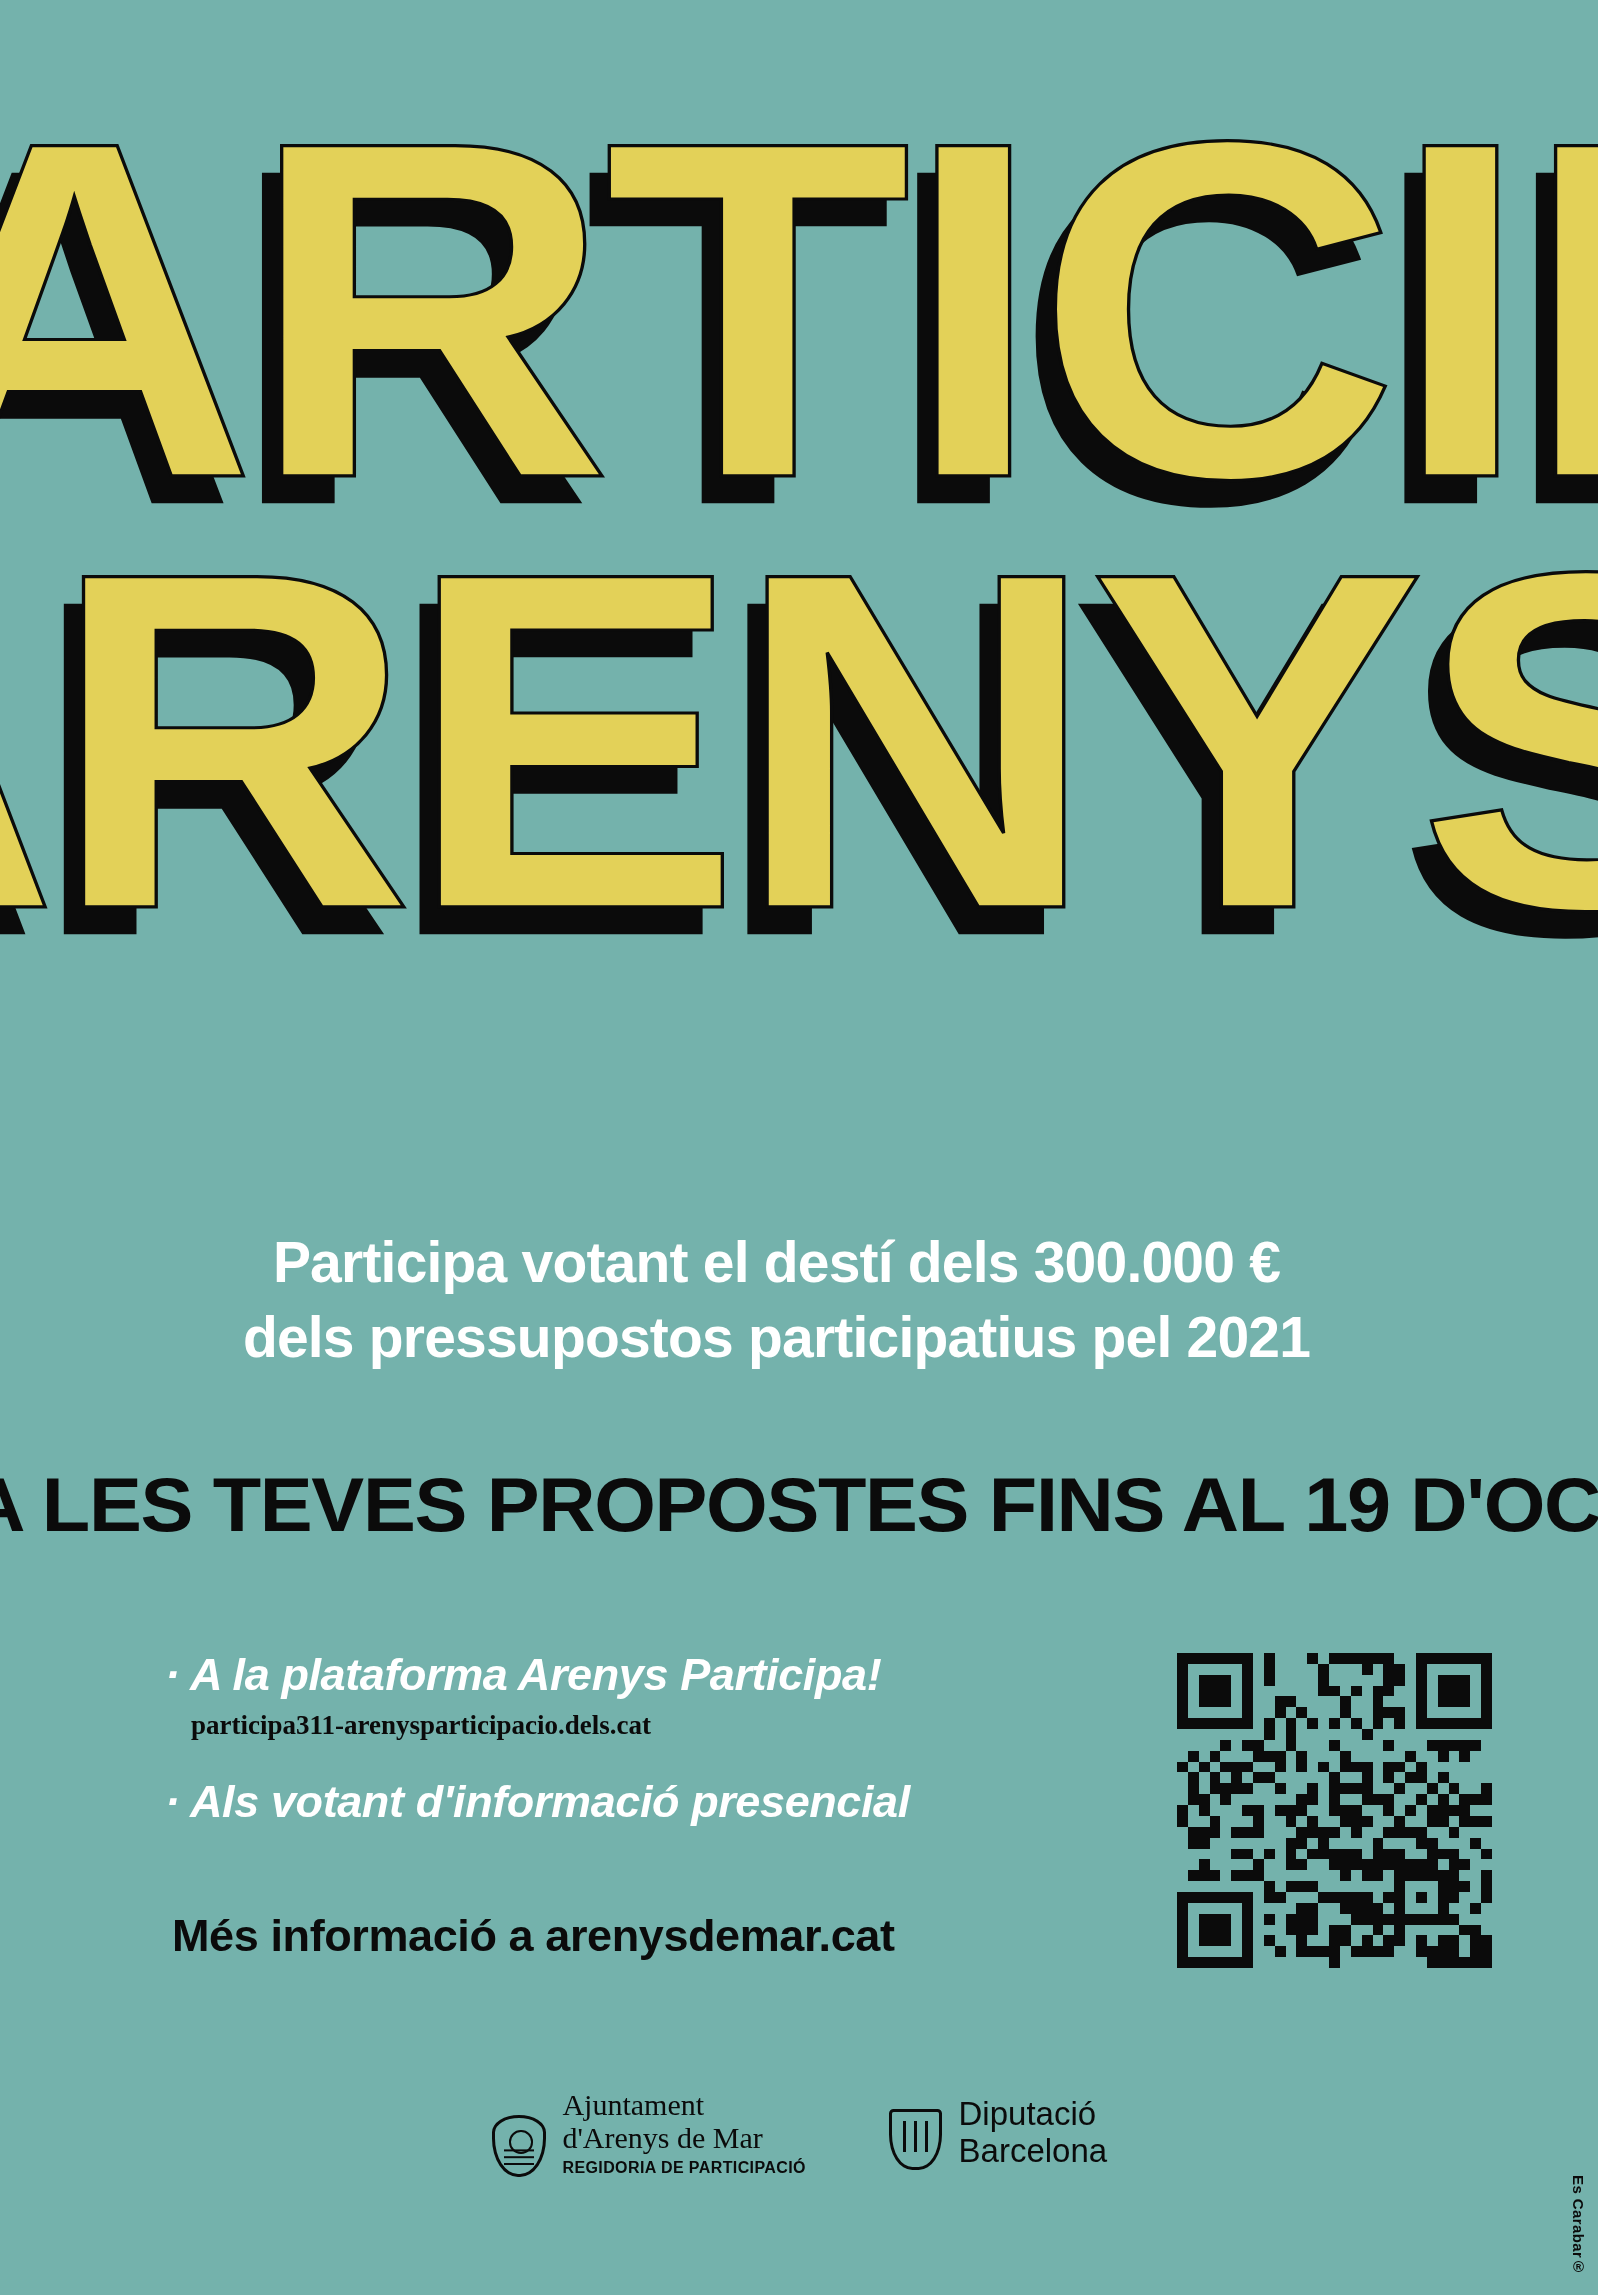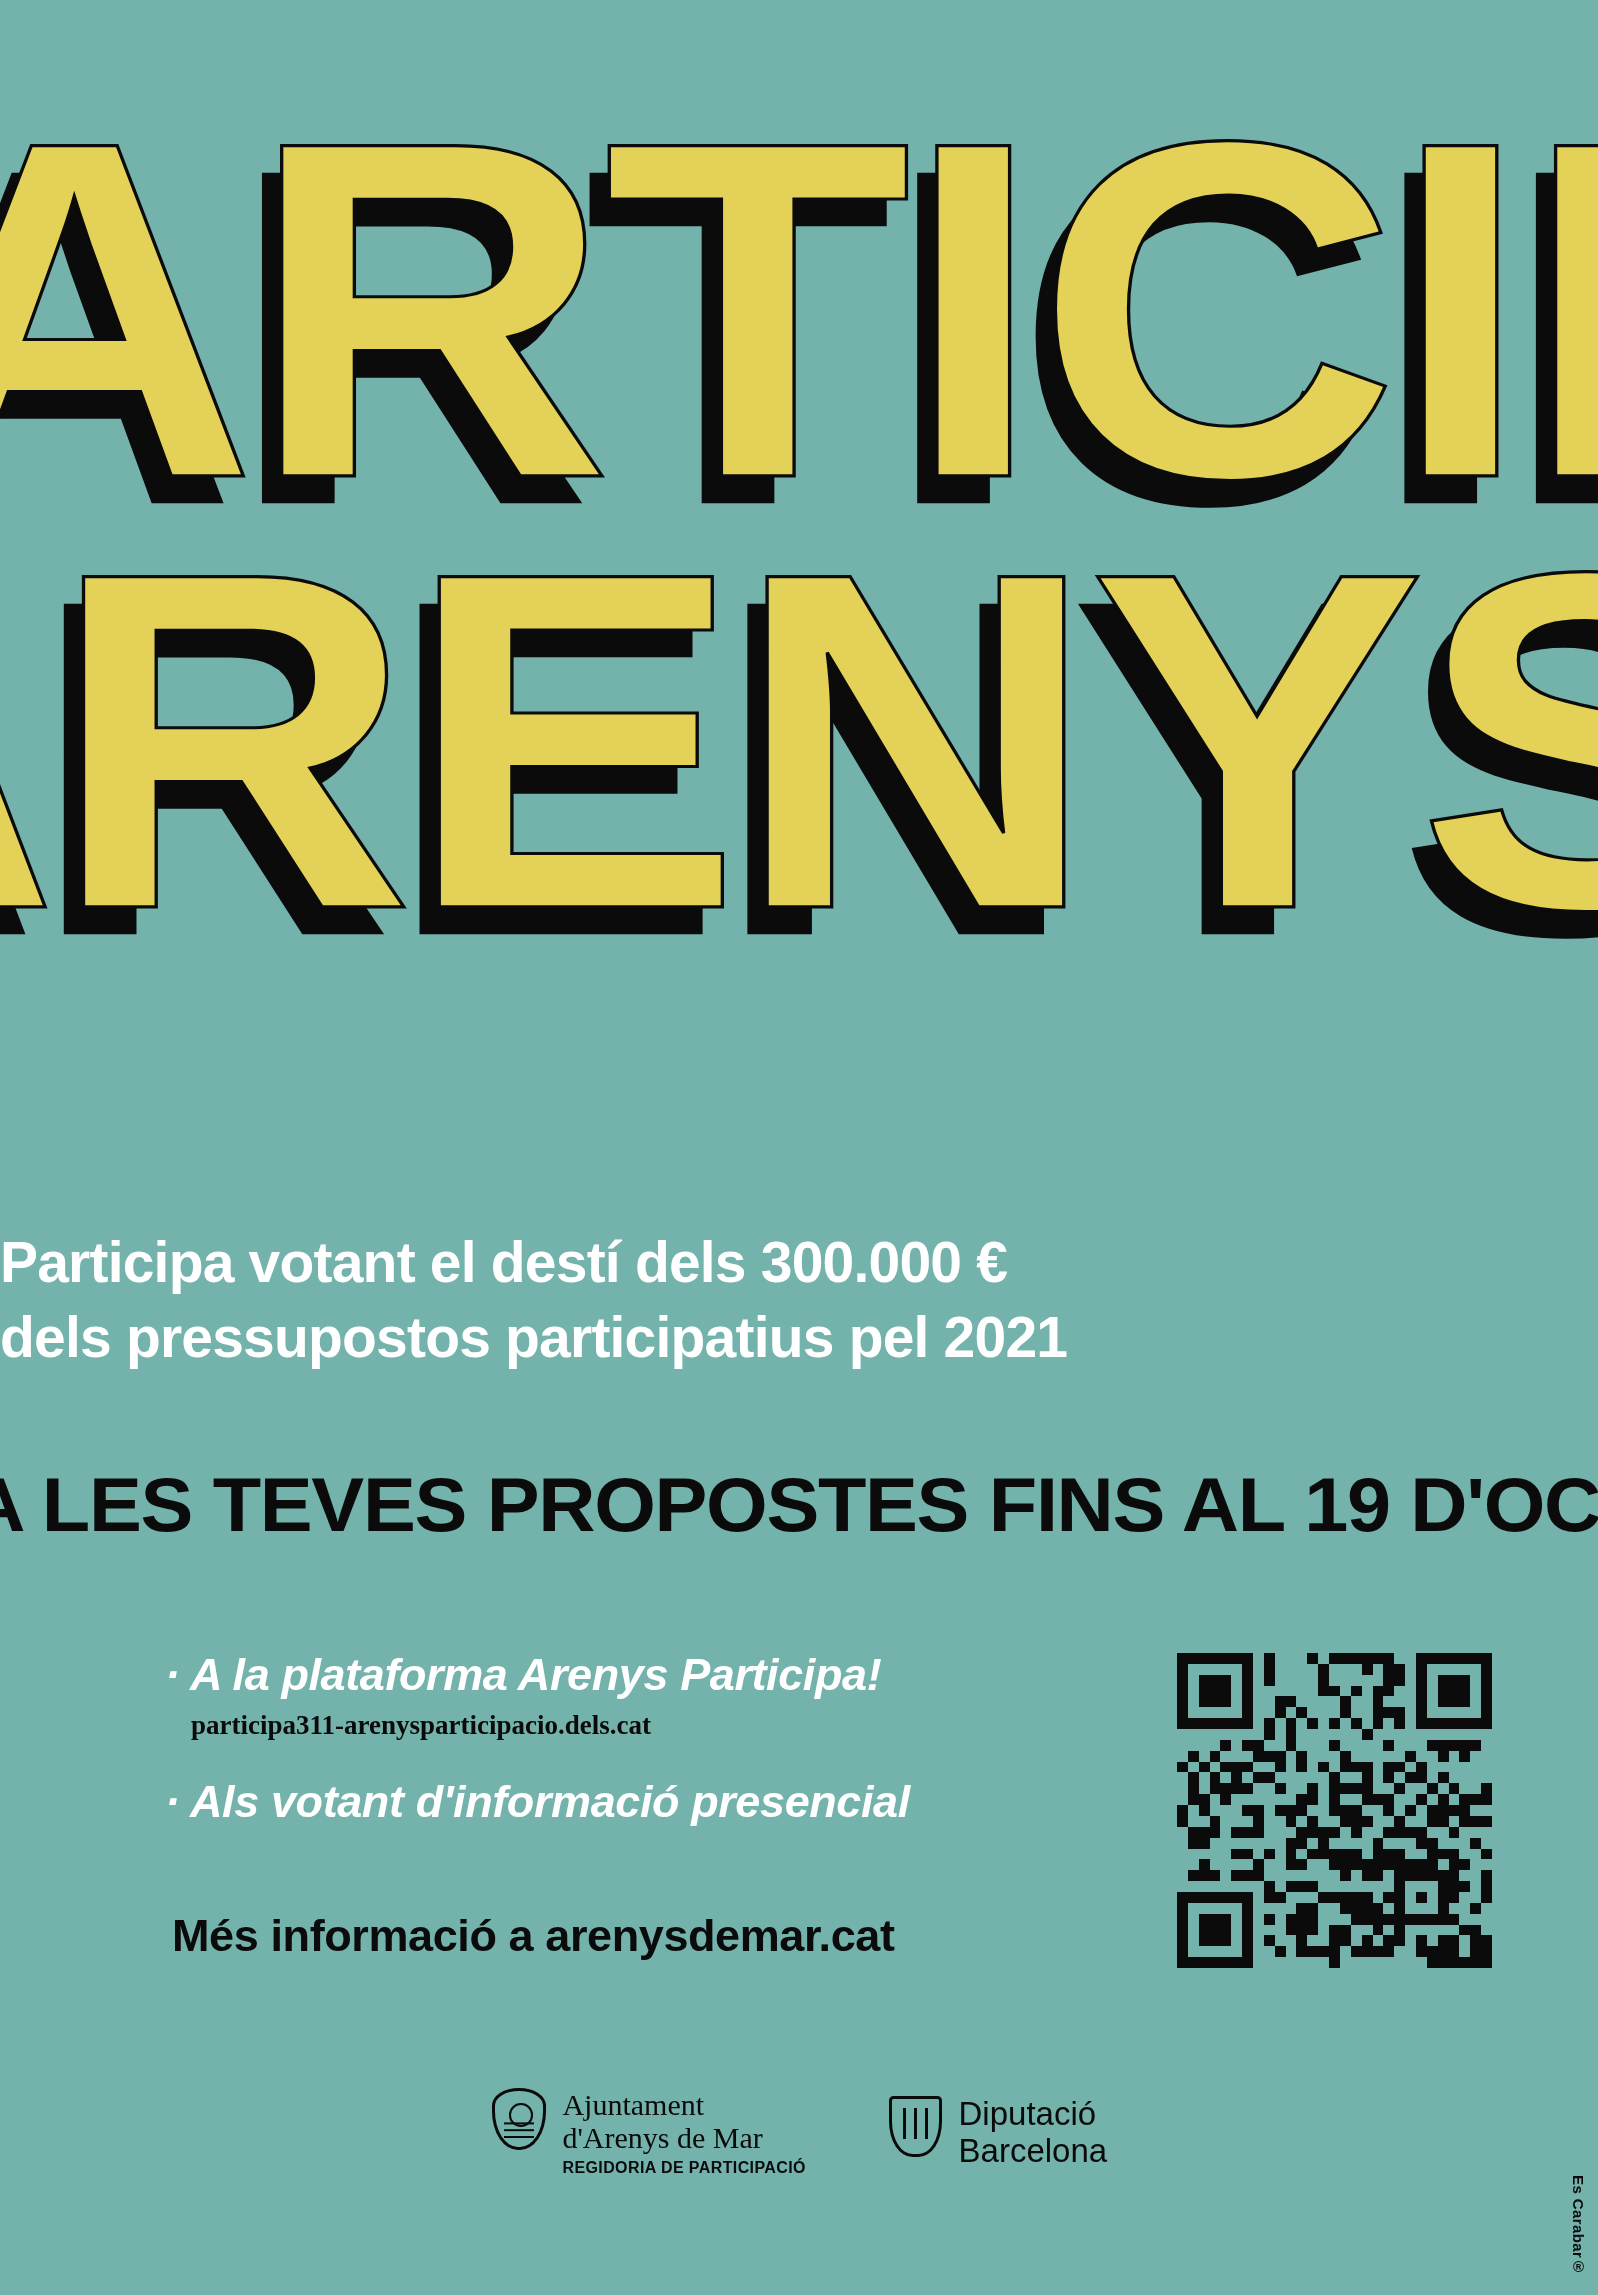--- a/index.html
+++ b/index.html
@@ -61,20 +61,21 @@
     -webkit-text-stroke: 2.3px #0b0b0b;
     z-index: 2;
   }
 
   
   .subtitle {
     position: absolute;
     left: 0;
     top: 1225px;
     width: 1553px;
+    text-align: center;
     color: #ffffff;
     font-weight: bold;
     font-size: 57px;
     line-height: 1.32;
     letter-spacing: -0.8px;
   }
 
   
   .deadline {
     position: absolute;
@@ -153,21 +154,21 @@
     left: 0;
     top: 2088px;
     width: 1599px;
     display: flex;
     justify-content: center;
     align-items: center;
     gap: 83px;
   }
   .logo-group {
     display: flex;
-    align-items: flex-start;
+    align-items: flex-end;
     gap: 16.6px;
   }
   .crest {
     width: 54px; height: 62px;
     border: 3px solid #0b0b0b;
     border-radius: 50% 50% 48% 48% / 28% 28% 62% 62%;
     position: relative;
     flex: none;
   }
   .crest::before {

